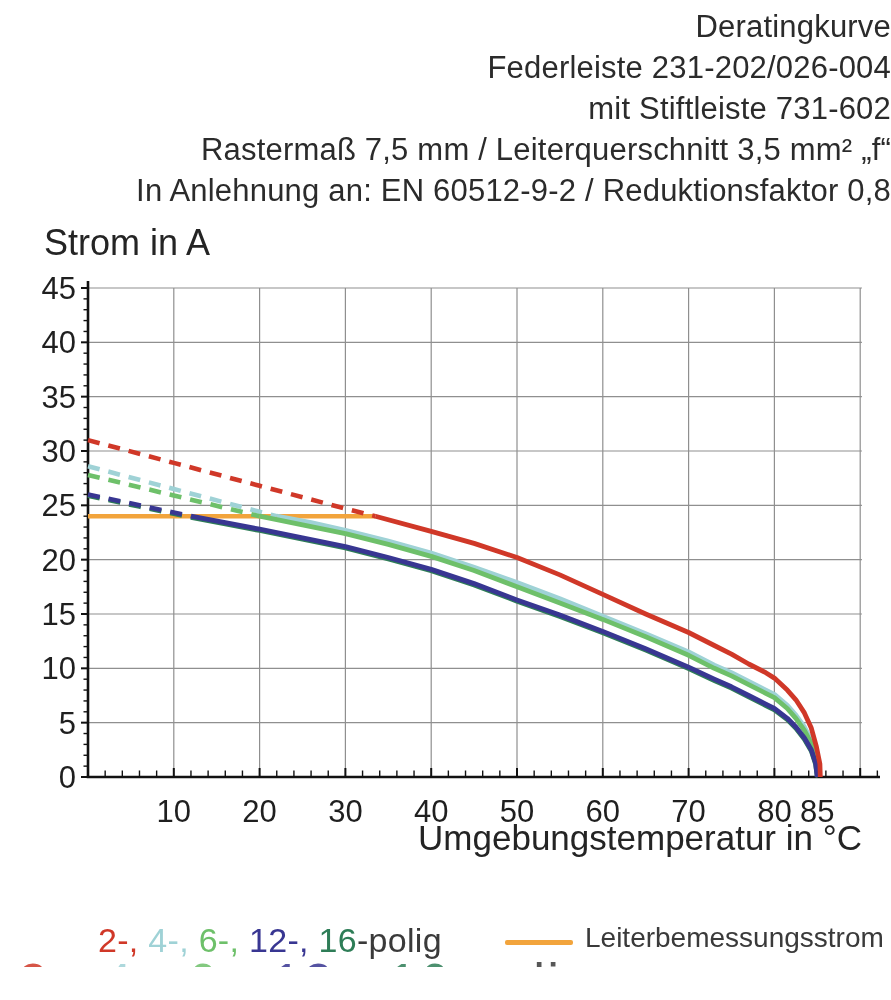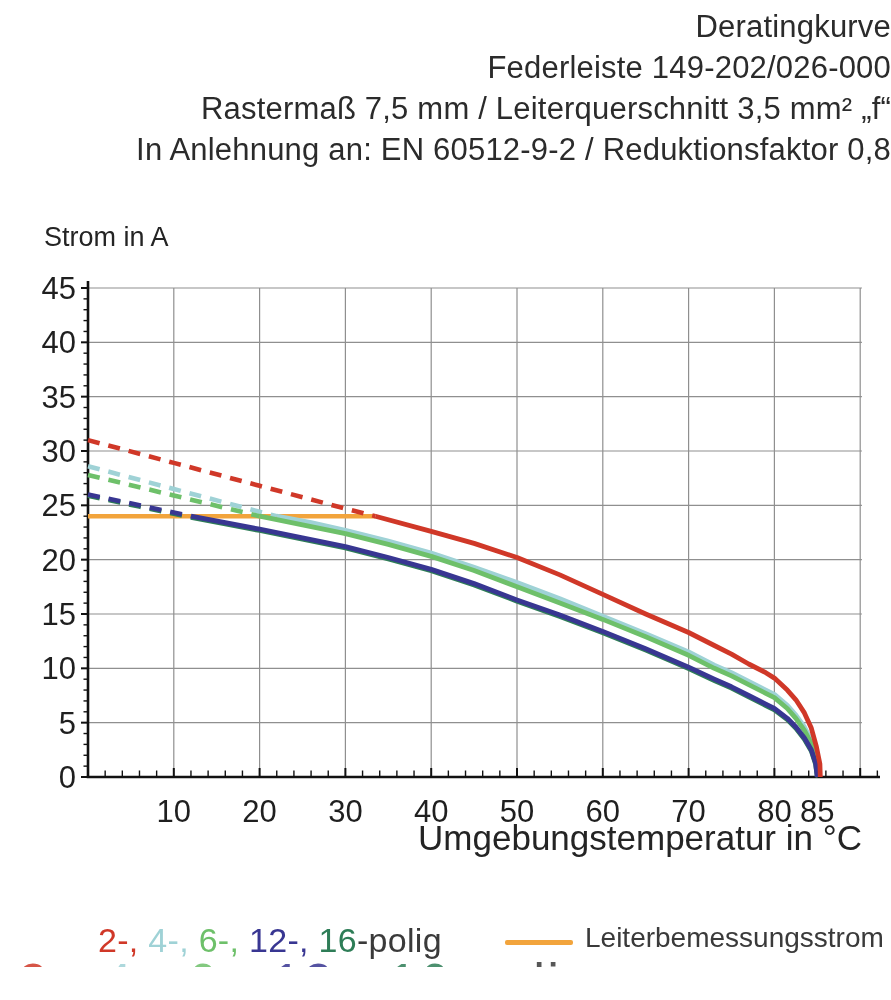--- a/index.html
+++ b/index.html
@@ -1,37 +1,38 @@
 <!DOCTYPE html>
 <html><head>
 <meta charset="utf-8">
 <style>
   html,body{margin:0;padding:0;background:#fff;}
   #stage{position:relative;width:891px;height:1000px;background:#ffffff;overflow:hidden;
          font-family:"Liberation Sans",sans-serif;}
   .title-block{position:absolute;top:6px;left:0;width:891px;text-align:right;color:#2b2b2b;}
   .title-line{font-size:31px;line-height:41px;letter-spacing:0.2px;white-space:nowrap;}
-  .y-axis-title{position:absolute;left:44px;top:222px;font-size:27px;color:#242424;}
+  .y-axis-title{position:absolute;left:44px;top:222px;font-size:36px;color:#242424;}
   .x-axis-title{position:absolute;right:29px;top:818px;font-size:35px;color:#242424;}
   #chart-svg{position:absolute;left:0;top:0;}
   .legend-poles{position:absolute;left:98px;top:921px;font-size:34px;letter-spacing:0.3px;white-space:nowrap;}
   .legend-rated{position:absolute;left:505px;top:922px;height:40px;}
   .rated-swatch{position:absolute;left:0;top:18px;width:68px;height:5px;border-radius:2px;}
   .rated-label{position:absolute;left:80px;top:0;font-size:28px;color:#3a3a3a;white-space:nowrap;}
   .legend-cropped{position:absolute;left:18px;top:956px;width:873px;height:11px;overflow:hidden;opacity:0.85;}
   .legend-cropped-inner{font-size:53px;letter-spacing:2px;white-space:nowrap;margin-top:-3px;line-height:60px;}
 </style>
 </head>
 <body>
 
 <div id="stage">
 
   <div class="title-block">
     <div class="title-line">Deratingkurve</div>
-    <div class="title-line">Federleiste 149-202/026-000</div>
+    <div class="title-line">Federleiste 231-202/026-004</div>
+    <div class="title-line">mit Stiftleiste 731-602</div>
     <div class="title-line">Rastermaß 7,5 mm / Leiterquerschnitt 3,5 mm² „f“</div>
     <div class="title-line">In Anlehnung an: EN 60512-9-2 / Reduktionsfaktor 0,8</div>
   </div>
 
   <div class="y-axis-title">Strom in A</div>
 
   <svg id="chart-svg" width="891" height="1000" viewBox="0 0 891 1000">
       <line x1="173.8" y1="287.98499999999996" x2="173.8" y2="777" stroke="#8f8f8f" stroke-width="1.2"></line>
       <line x1="259.6" y1="287.98499999999996" x2="259.6" y2="777" stroke="#8f8f8f" stroke-width="1.2"></line>
       <line x1="345.4" y1="287.98499999999996" x2="345.4" y2="777" stroke="#8f8f8f" stroke-width="1.2"></line>

